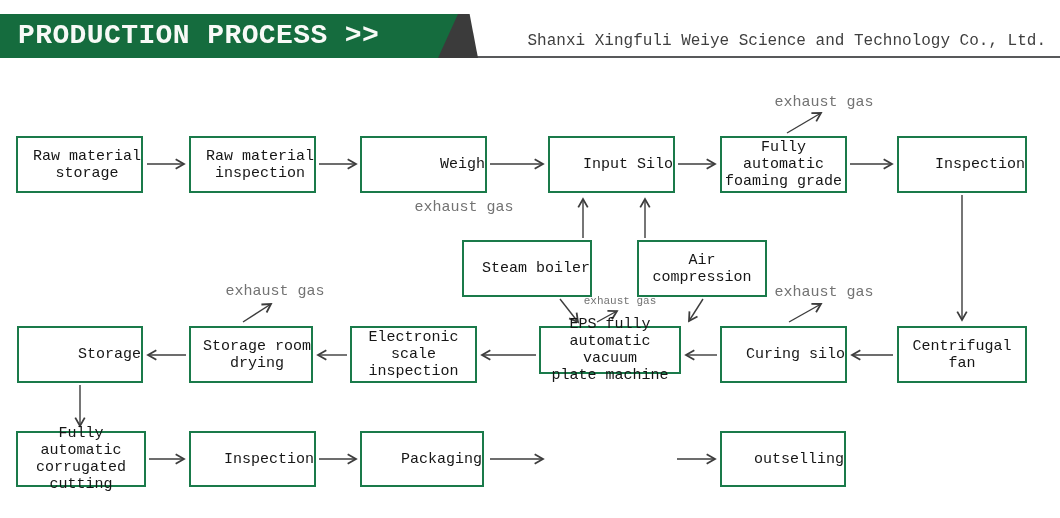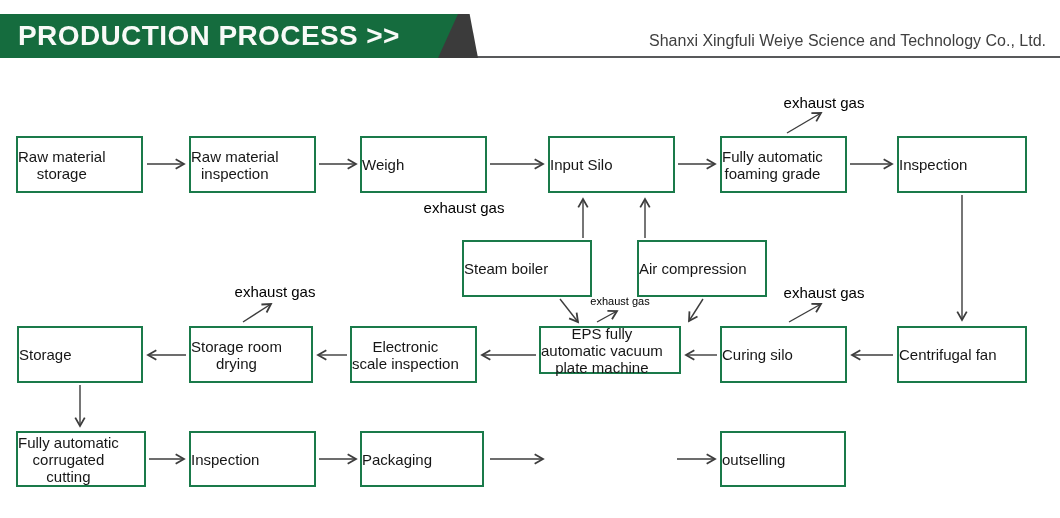--- a/index.html
+++ b/index.html
@@ -1,21 +1,21 @@
 <!DOCTYPE html>
 <html><head>
 <meta charset="utf-8">
 <style>
   html, body { margin: 0; padding: 0; background: #ffffff; }
   .page {
     position: relative;
     width: 1060px;
     height: 518px;
     background: #ffffff;
-    font-family: Liberation Sans, sans-serif;
+    font-family: Liberation Mono, monospace;
     overflow: hidden;
   }
   
   .banner-corner {
     position: absolute;
     left: 436px; top: 14px;
     width: 42px; height: 44px;
     background: #3B3B3B;
     clip-path: polygon(30% 0, 80% 0, 100% 100%, 0 100%);
     z-index: 1;
@@ -55,31 +55,31 @@
   }
   
   .chart { position: absolute; left: 0; top: 0; width: 1060px; height: 518px; }
   .flow-node {
     position: absolute;
     box-sizing: border-box;
     border: 2px solid #1A7A4A;
     background: #ffffff;
     display: flex;
     align-items: center;
-    justify-content: flex-start;
+    justify-content: flex-end;
     text-align: center;
     font-size: 15px;
     line-height: 17px;
     color: #161616;
     white-space: pre-line;
   }
   .exhaust-label {
     position: absolute;
     transform: translateX(-50%);
-    color: #000000;
+    color: #737373;
     white-space: nowrap;
   }
   .arrow-layer { position: absolute; left: 0; top: 0; z-index: 0; }
 </style>
 </head>
 <body>
 
 <div class="page">
 
   <div class="banner-corner"></div>

